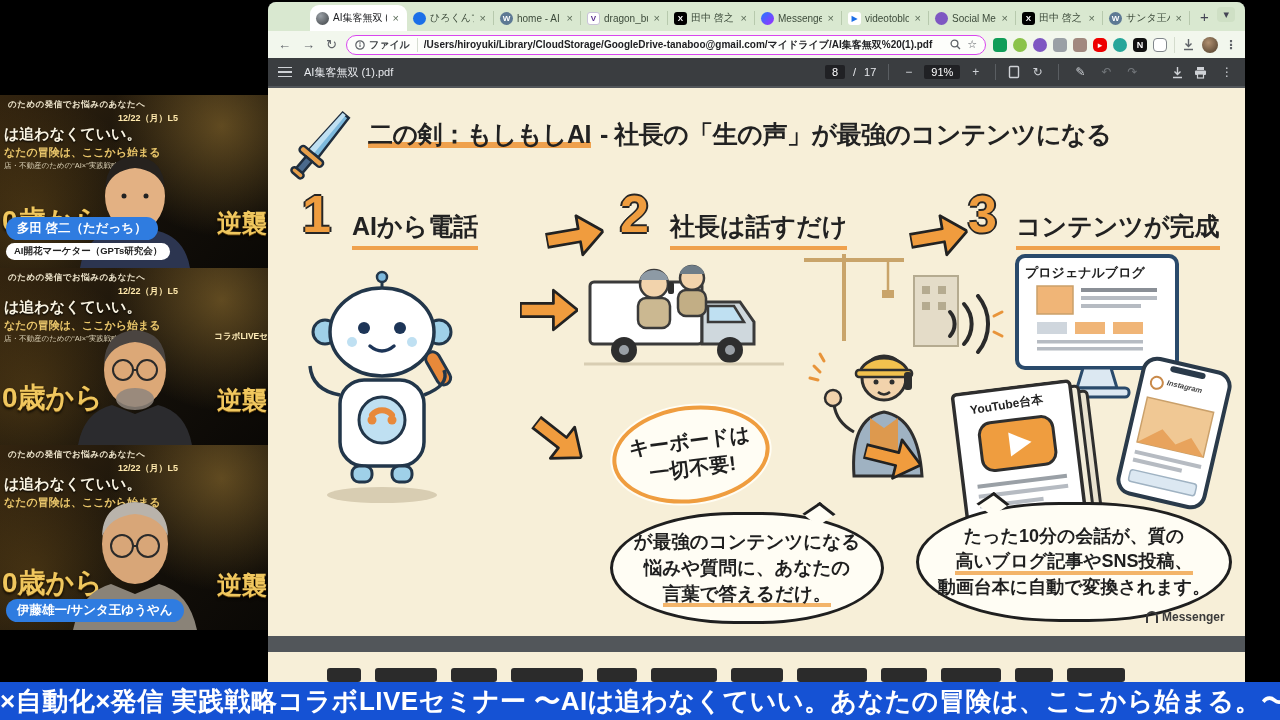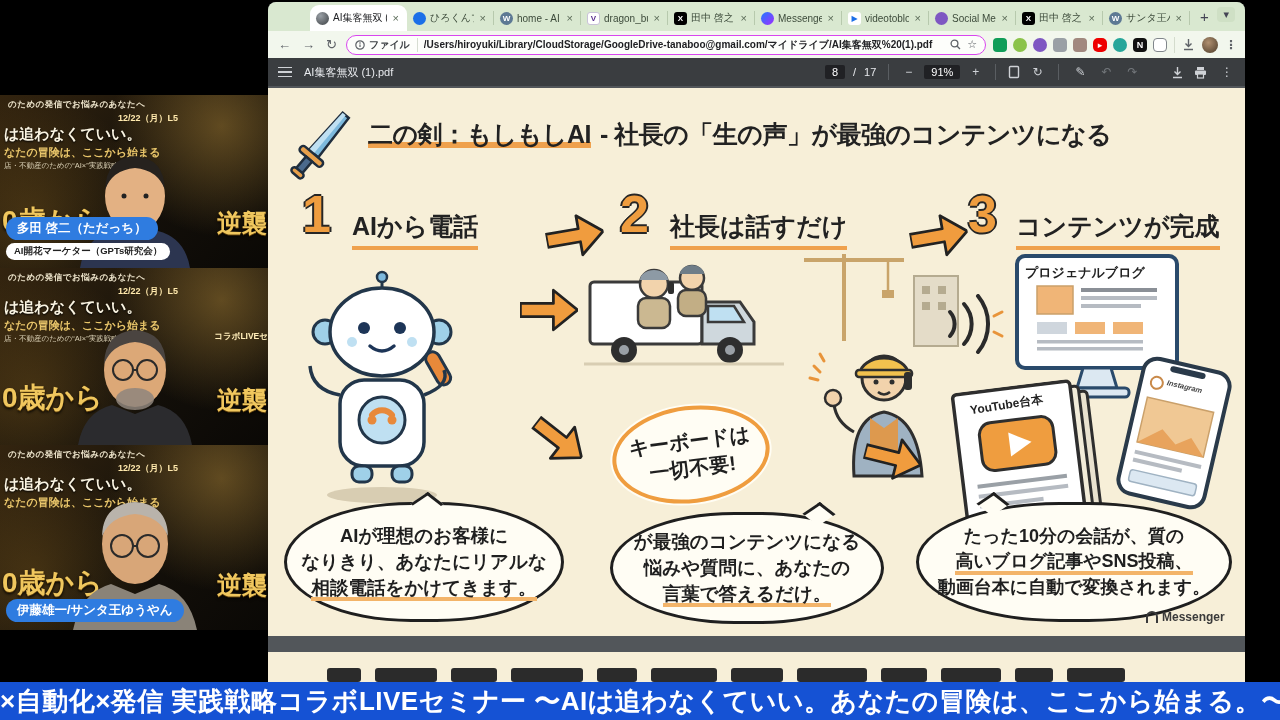--- a/index.html
+++ b/index.html
@@ -492,26 +492,20 @@
           </svg>
         <svg class="abs arrow" style="left:596px;top:348px;transform:rotate(14deg);" viewBox="0 0 52 40">
             <polygon points="0,14 30,14 30,2 52,20 30,38 30,26 0,26"></polygon>
           </svg>
 
         <div id="callout" class="abs">
           <span>キーボードは</span>
           <span>一切不要!</span>
         </div>
 
-        <div class="bubble abs" style="left:16px;top:414px;width:280px;height:120px;">
-          <div class="btail" style="left:130px;"></div>
-          <span class="bl">AIが理想のお客様に</span>
-          <span class="bl">なりきり、あなたにリアルな</span>
-          <span class="bl ul">相談電話をかけてきます。</span>
-        </div>
         <div class="bubble abs" style="left:342px;top:424px;width:274px;height:112px;">
           <div class="btail" style="left:196px;"></div>
           <span class="bl">が最強のコンテンツになる</span>
           <span class="bl">悩みや質問に、あなたの</span>
           <span class="bl ul">言葉で答えるだけ。</span>
         </div>
         <div class="bubble abs" style="left:648px;top:414px;width:316px;height:120px;">
           <div class="btail" style="left:64px;"></div>
           <span class="bl" style="font-size:18px;">たった10分の会話が、質の</span>
           <span class="bl ul" style="font-size:18px;">高いブログ記事やSNS投稿、</span>

